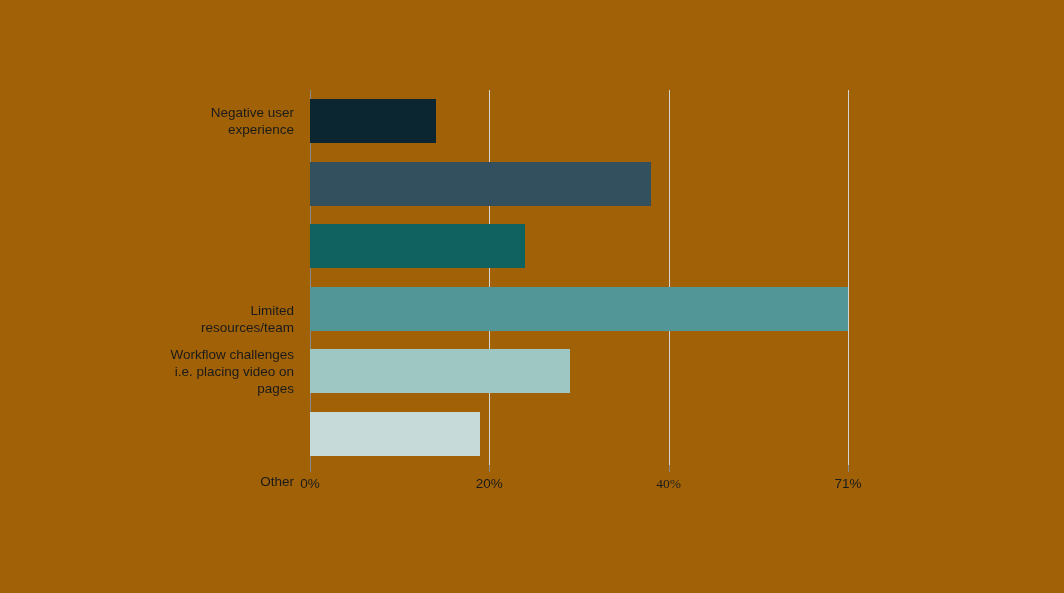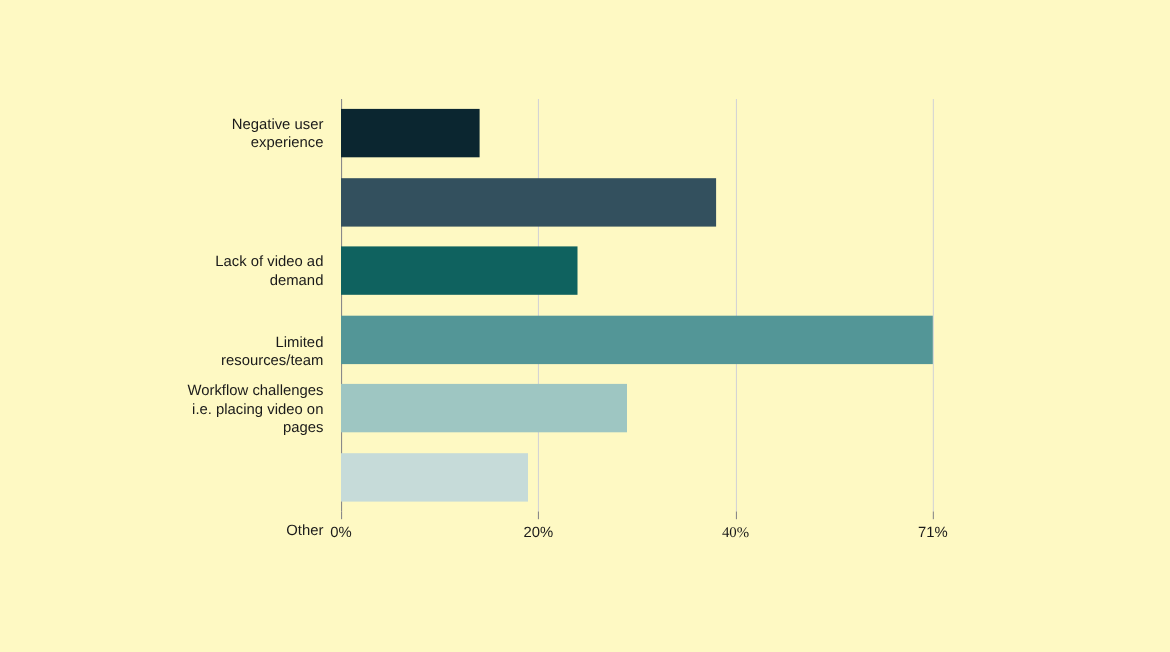--- a/index.html
+++ b/index.html
@@ -11,21 +11,21 @@
     height: 593px;
     background: #ffffff;
     font-family: "Liberation Sans", sans-serif;
     overflow: hidden;
   }
 
   .chart-root {
     position: relative;
     width: 1064px;
     height: 593px;
-    background: #fef9c3;
+    background: #a16207;
   }
 
   
   .plot-area {
     position: absolute;
     left: 310px;
     top: 90px;
     width: 538px;   
     height: 375px;
   }
@@ -124,22 +124,20 @@
 </head>
 <body>
 
 <div class="chart-root">
 
   <div class="chart-title"></div>
 
   <div class="cat-labels">
       <div class="cat-label" style="top: 14.25px;">Negative user
 experience</div>
-      <div class="cat-label" style="top: 139.25px;">Lack of video ad
-demand</div>
       <div class="cat-label" style="top: 201.75px; margin-top: 10px;">Limited
 resources/team</div>
       <div class="cat-label" style="top: 255.75px;">Workflow challenges
 i.e. placing video on
 pages</div>
       <div class="cat-label" style="top: 335.25px; margin-top: 48px;">Other</div>
     </div>
 
   <div class="plot-area">
     <div class="gridlines">

